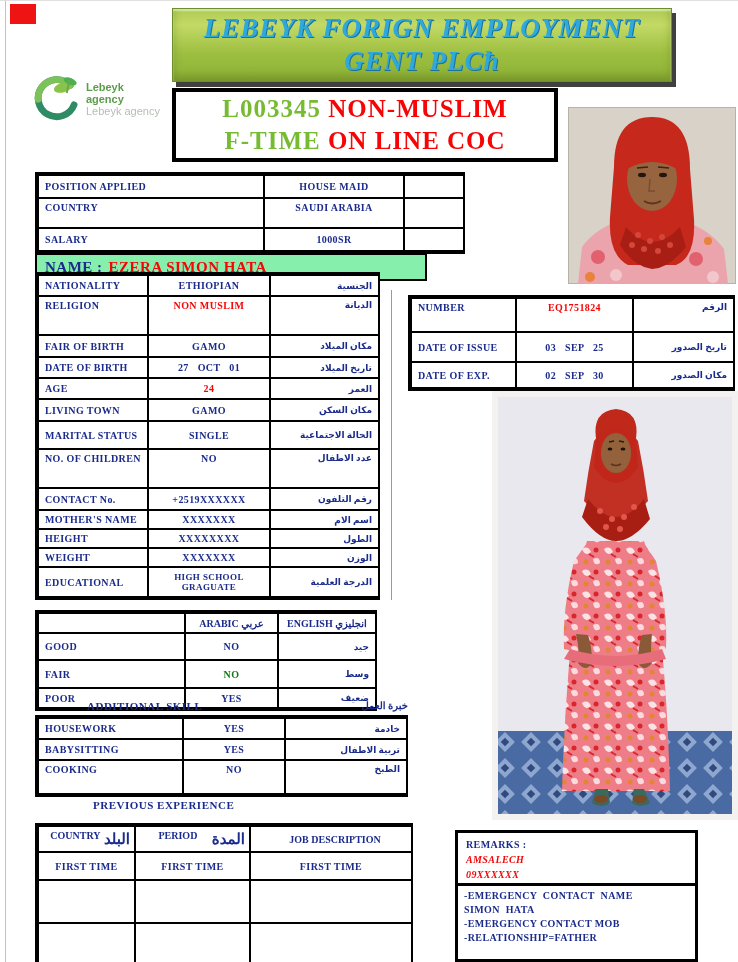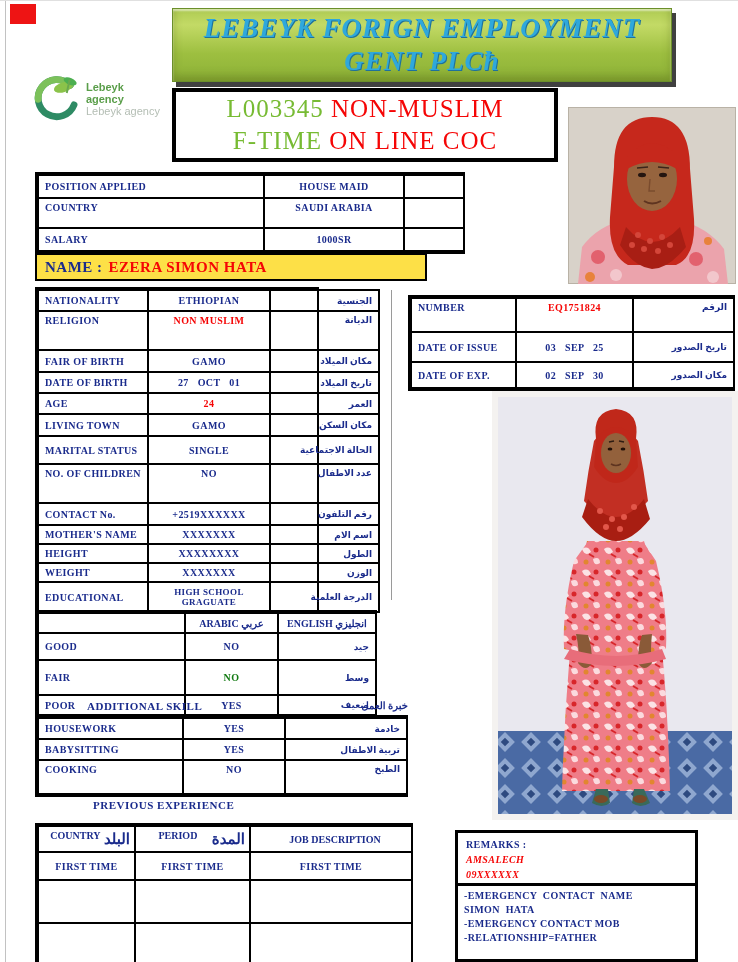--- a/index.html
+++ b/index.html
@@ -30,21 +30,21 @@
   .logo-texts { margin-left:6px; font-family:"Liberation Sans", sans-serif; }
   .logo-title { font-size:11px; font-weight:bold; color:#5a9e4a; }
   .logo-sub { font-size:11px; color:#b4beb4; }
 
   
   .coc-box {
     position:absolute; left:172px; top:88px; width:386px; height:74px;
     border:4px solid #000; background:#fff;
     display:flex; flex-direction:column; align-items:center; justify-content:center;
   }
-  .coc-line { font-weight:normal; font-size:25px; line-height:32px; letter-spacing:1px; white-space:nowrap;text-align:center; }
+  .coc-line { font-weight:bold; font-size:25px; line-height:32px; letter-spacing:1px; white-space:nowrap;text-align:center; }
   .txt-green { color:#77bb33; }
   .txt-red { color:#f50505; }
 
   
   .portrait { position:absolute; left:568px; top:107px; width:168px; height:177px; }
   .fullbody { position:absolute; left:492px; top:391px; width:246px; height:429px; }
 
   
   table { border-collapse:collapse; table-layout:fixed; }
   td { border:2px solid #000; font-weight:bold; color:#1a2b8c; overflow:hidden; }
@@ -58,27 +58,27 @@
   .wide-words { word-spacing:6px; }
   .vtop { vertical-align:top; padding-top:3px; }
 
   
   .position-table { left:35px; top:172px; width:430px; }
   .position-table td.lbl { font-size:10px; }
 
   
   .name-box {
     position:absolute; left:35px; top:253px; width:392px; height:28px;
-    border:2px solid #000; background:#fde047; display:flex; align-items:center; padding-left:8px;
+    border:2px solid #000; background:#86efac; display:flex; align-items:center; padding-left:8px;
     font-size:15px; font-weight:bold; letter-spacing:0.5px;
   }
   .name-box .nm-val { color:#f50505; margin-left:6px; }
 
   
-  .details-table { left:35px; top:287px; width:284px; }
+  .details-table { left:35px; top:272px; width:345px; }
   .details-shadow { position:absolute; left:391px; top:290px; width:1px; height:310px; background:#9a9a9a; }
 
   
   .passport-table { left:408px; top:295px; width:327px; }
 
   
   .language-table { left:35px; top:610px; width:342px; }
   .language-table td.hdr { text-align:center; font-size:10px; }
   .big-no { font-size:17px; letter-spacing:1px; }
 
@@ -383,21 +383,21 @@
           <tr style="height:20px">
         <td></td>
         <td class="hdr">ARABIC عربي</td>
         <td class="hdr">ENGLISH انجليزي</td>
       </tr>
       <tr style="height:27px">
         <td class="lbl">GOOD</td>
         <td class="val big-no">NO</td>
         <td class="ar">جيد</td>
       </tr>
-      <tr style="height:35px">
+      <tr style="height:28px">
         <td class="lbl">FAIR</td>
         <td class="val val-green">NO</td>
         <td class="ar">وسط</td>
       </tr>
       <tr style="height:20px">
         <td class="lbl">POOR</td>
         <td class="val">YES</td>
         <td class="ar">ضعيف</td>
       </tr>
     </tbody>

